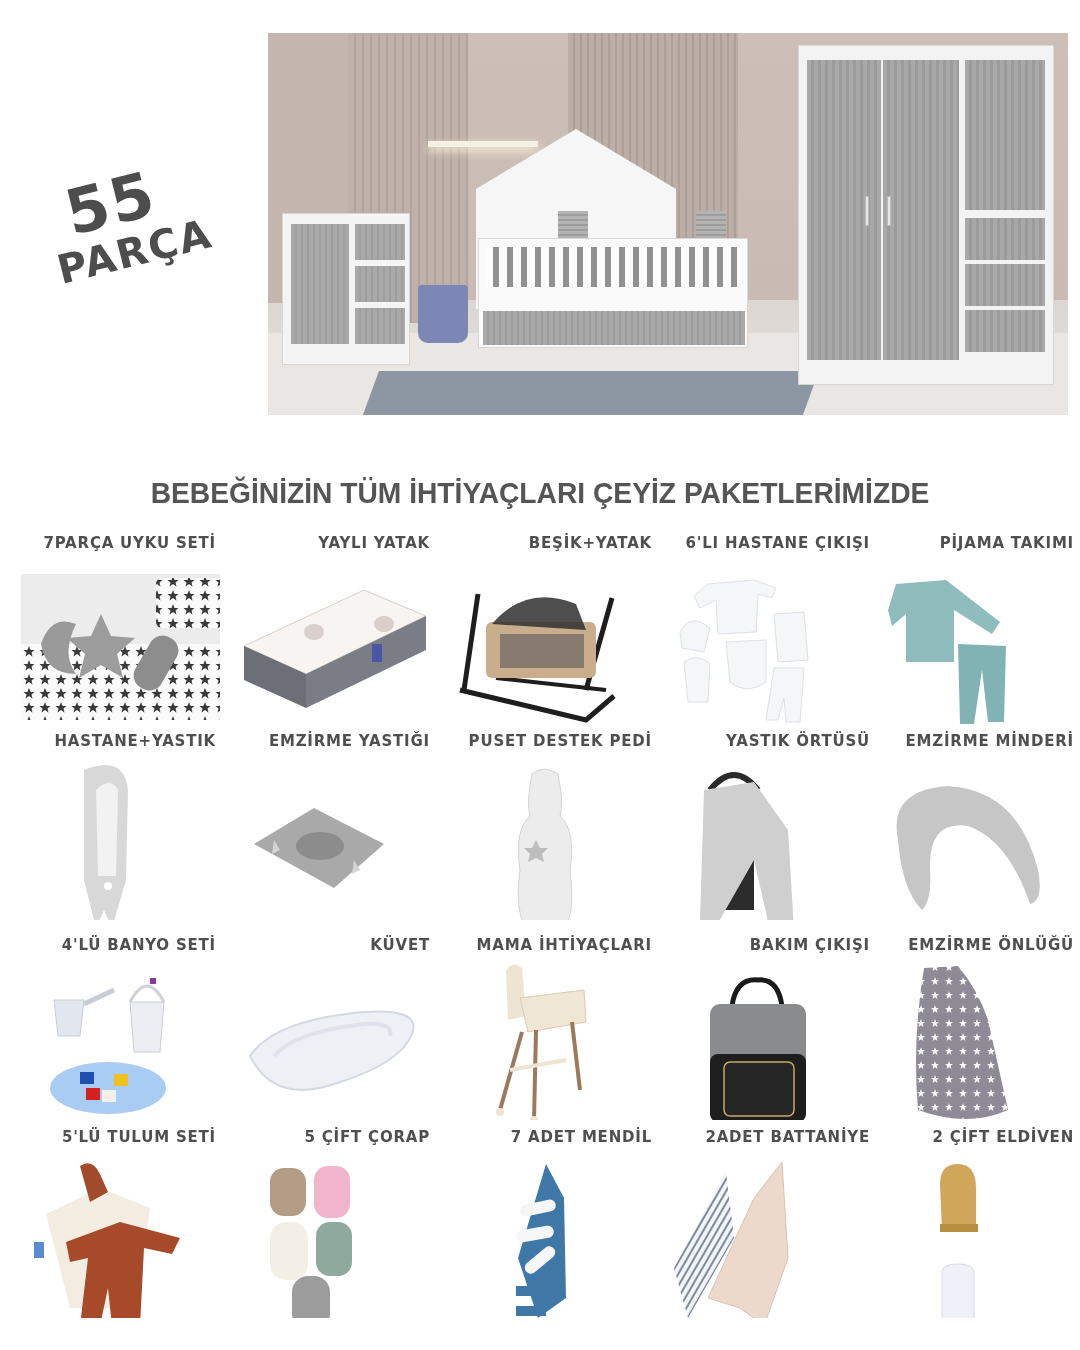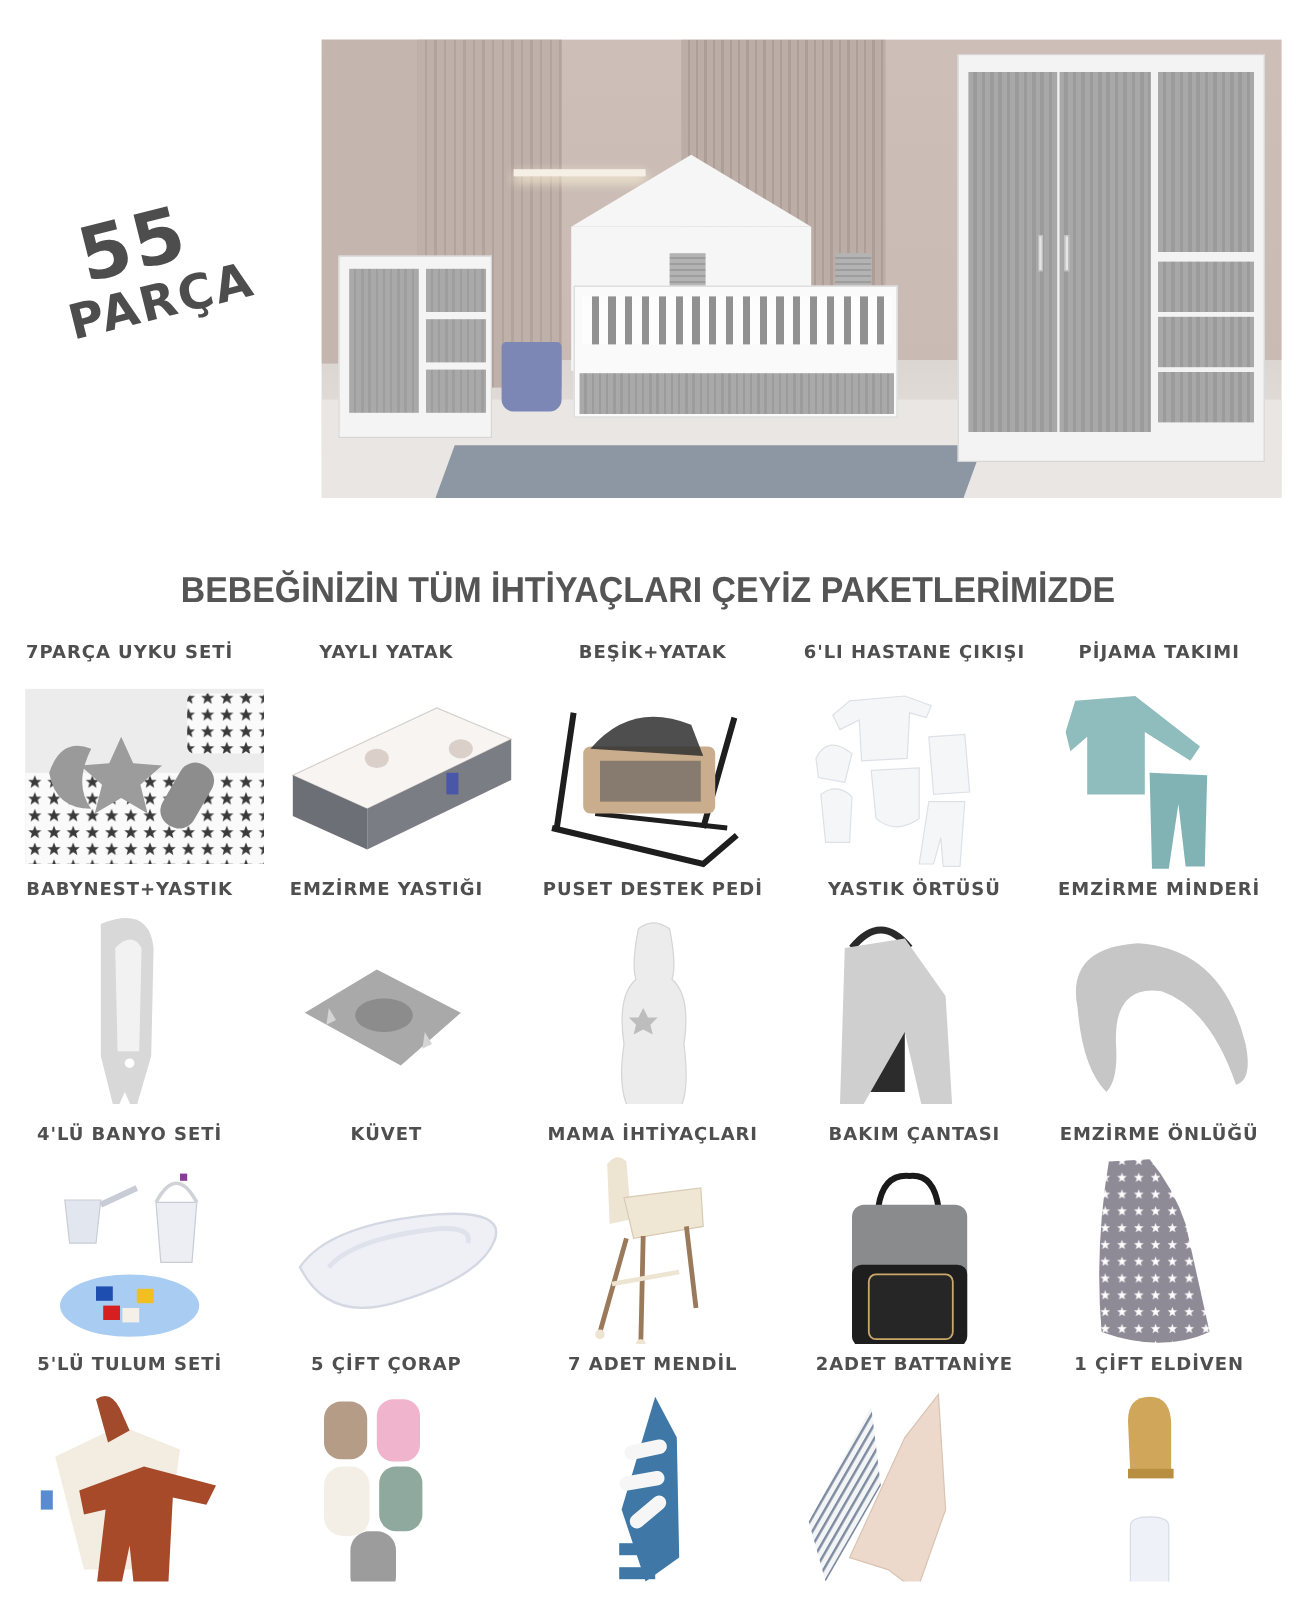--- a/index.html
+++ b/index.html
@@ -60,21 +60,21 @@
   .headline {
     position:absolute; left:0; top:476px; width:1080px; text-align:center;
     font-family: "Liberation Sans", sans-serif; font-weight:bold; font-size:30px;
     color:#555555; letter-spacing:0px; transform: scaleX(0.94); transform-origin:50% 50%;
   }
 
   
   .grid { position:absolute; left:0; top:0; width:1080px; height:1350px; }
   .cell { position:absolute; width:216px; }
   .cell .label {
-    position:absolute; left:0; width:216px; text-align:center; white-space:nowrap;
+    position:absolute; left:0; width:216px; text-align:right; white-space:nowrap;
     font-family: "DejaVu Sans", sans-serif; font-weight:bold; font-size:15px; color:#4f4f4f;
     letter-spacing:0.8px;
   }
   .cell .pic { position:absolute; left:0; width:216px; height:160px; }
 
   .c0 { left:0; } .c1 { left:214px; } .c2 { left:436px; } .c3 { left:654px; } .c4 { left:858px; }
 </style>
 </head>
 <body>
 
@@ -189,21 +189,21 @@
     <div class="label" style="top:0">PİJAMA TAKIMI</div>
     <div class="pic" style="top:40px">
       <svg width="216" height="160" viewBox="0 0 216 160">
         <path d="M38 10 L88 6 L142 48 L134 60 L96 36 L96 88 L48 88 L48 40 L34 52 L30 36z" fill="#8fbcbd"></path>
         <path d="M100 70 L148 72 L146 148 L130 148 L124 96 L116 150 L102 150z" fill="#82b3b4"></path>
       </svg>
     </div>
   </div>
 
   <div class="cell c0" style="top:732px">
-    <div class="label" style="top:0">BABYNEST+YASTIK</div>
+    <div class="label" style="top:0">HASTANE+YASTIK</div>
     <div class="pic" style="top:28px">
       <svg width="216" height="160" viewBox="0 0 216 160">
         <path d="M84 10 Q124 -6 128 30 L126 120 L112 168 L104 150 L96 168 L84 120 Z" fill="#d8d8d8"></path>
         <path d="M96 30 Q110 16 118 30 L116 116 L98 116 Z" fill="#f2f2f2"></path>
         <circle cx="108" cy="126" r="4" fill="#fff"></circle>
       </svg>
     </div>
   </div>
 
   <div class="cell c1" style="top:732px">
@@ -283,21 +283,21 @@
         <path d="M84 38 L148 30 L150 62 L92 72z" fill="#f0e6d4" stroke="#d8cbb4"></path>
         <path d="M86 72 L64 150 M100 70 L98 160 M136 62 L144 130" stroke="#9a7a5a" stroke-width="4"></path>
         <path d="M74 110 L130 100" stroke="#eee4d2" stroke-width="4"></path>
         <circle cx="64" cy="152" r="4" fill="#eee4d2"></circle>
         <circle cx="98" cy="160" r="4" fill="#eee4d2"></circle>
       </svg>
     </div>
   </div>
 
   <div class="cell c3" style="top:936px">
-    <div class="label" style="top:0">BAKIM ÇANTASI</div>
+    <div class="label" style="top:0">BAKIM ÇIKIŞI</div>
     <div class="pic" style="top:24px">
       <svg width="216" height="160" viewBox="0 0 216 160">
         <path d="M78 46 Q82 18 104 20 Q124 18 128 46" stroke="#1a1a1a" stroke-width="5" fill="none"></path>
         <rect x="56" y="44" width="96" height="118" rx="10" fill="#8a8b8d"></rect>
         <rect x="56" y="94" width="96" height="68" rx="8" fill="#1e1e1e"></rect>
         <rect x="70" y="102" width="70" height="54" rx="6" fill="#262626" stroke="#c9a86a" stroke-width="1.5"></rect>
       </svg>
     </div>
   </div>
 
@@ -365,21 +365,21 @@
               <rect width="2" height="6" fill="#7d8aa0"></rect>
             </pattern>
           </defs>
         <path d="M20 110 L72 14 L80 80 L34 160z" fill="url(#stripes)"></path>
         <path d="M54 140 L100 40 L128 4 L134 100 L110 168 L86 150z" fill="#ecd9cc" stroke="#d9c3b2"></path>
       </svg>
     </div>
   </div>
 
   <div class="cell c4" style="top:1128px">
-    <div class="label" style="top:0">1 ÇİFT  ELDİVEN</div>
+    <div class="label" style="top:0">2 ÇİFT  ELDİVEN</div>
     <div class="pic" style="top:30px">
       <svg width="216" height="160" viewBox="0 0 216 160">
         <path d="M82 26 Q82 6 100 6 Q118 6 118 30 L118 70 L84 72z" fill="#cfa65a"></path>
         <rect x="82" y="66" width="38" height="8" fill="#b88f40"></rect>
         <path d="M84 114 Q84 106 100 106 Q116 106 116 114 L116 160 Q100 174 84 160z" fill="#eef2f8" stroke="#d6dce6"></path>
       </svg>
     </div>
   </div>
 
 </div>

